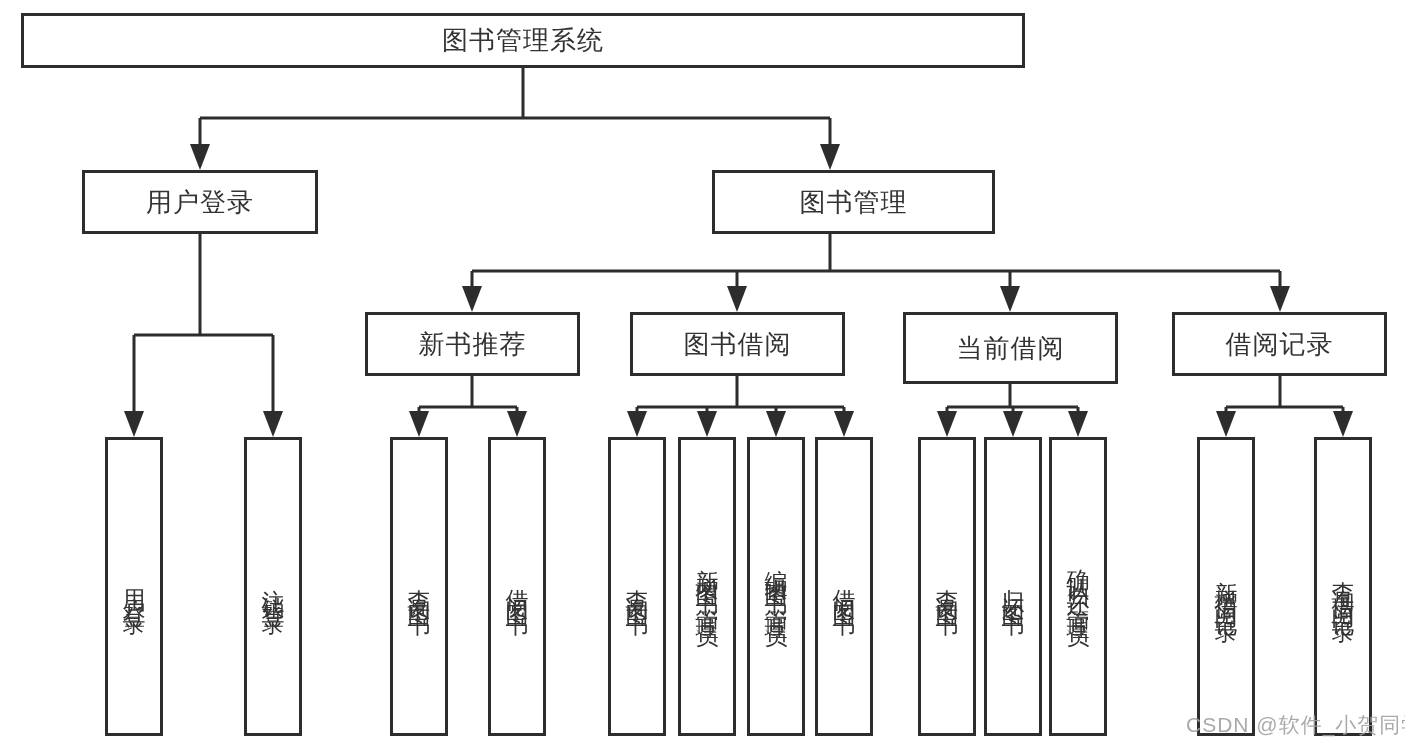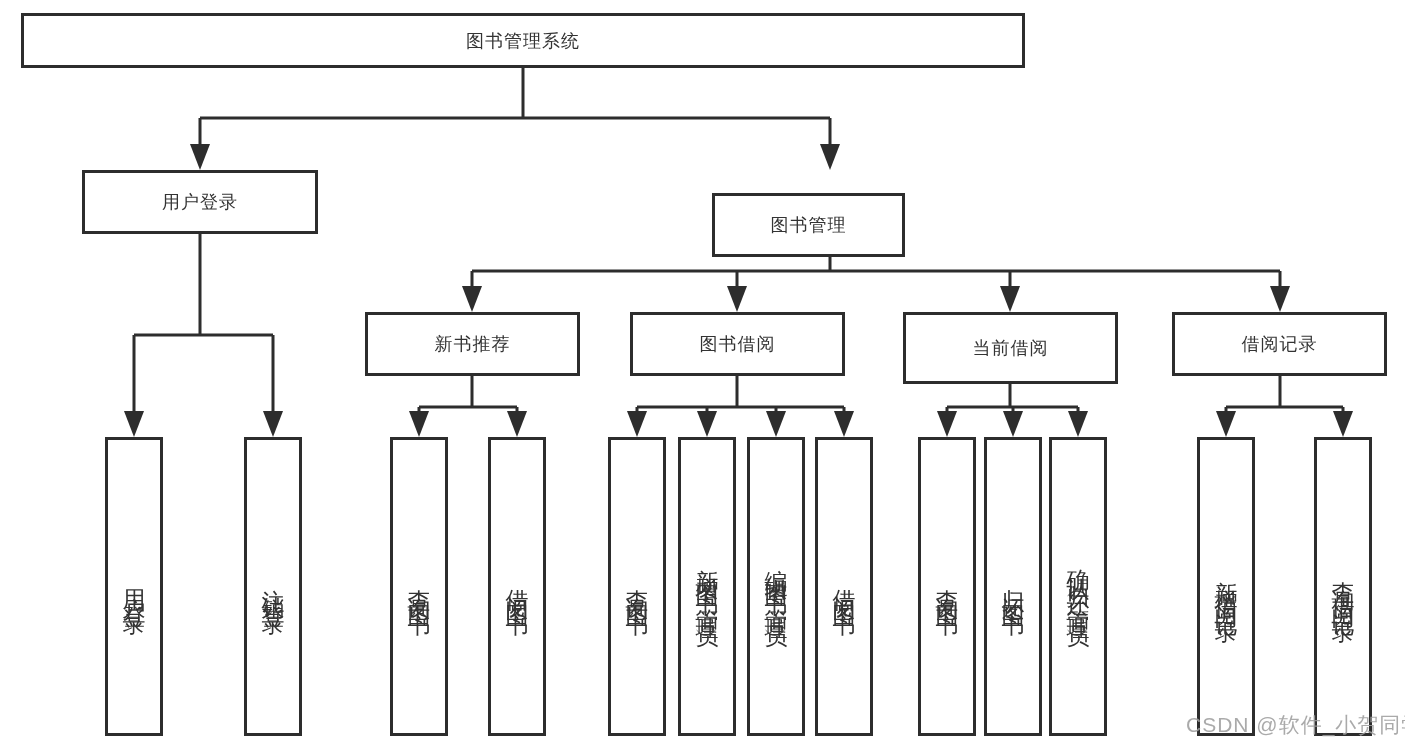--- a/index.html
+++ b/index.html
@@ -7,21 +7,21 @@
   .stage{position:relative;width:1405px;height:747px;background:#ffffff;overflow:hidden;}
   svg.wires{position:absolute;left:0;top:0;z-index:1;}
   path.ln{fill:none;stroke:#2d2d2d;stroke-width:3;}
   path.ah{fill:#2d2d2d;stroke:none;}
   .node{
     position:absolute;box-sizing:border-box;z-index:2;
     background:#ffffff;border:3px solid #2d2d2d;
     display:flex;align-items:center;justify-content:center;
     color:#333333;
   }
-  .hnode{font-size:18px;letter-spacing:1px;}
+  .hnode{font-size:26px;letter-spacing:1px;}
   .vnode{width:58px;height:299px;font-size:23px;}
   .vlbl{writing-mode:vertical-rl;text-orientation:mixed;letter-spacing:8px;line-height:1;}
   .watermark{
     position:absolute;left:1186px;top:711px;z-index:3;
     font-size:21px;color:rgba(158,158,158,0.88);
     letter-spacing:1px;white-space:nowrap;
   }
 </style>
 </head>
 <body>
@@ -61,21 +61,21 @@
     </g>
   </svg>
 
   <div class="node hnode" style="left:21px;top:13px;width:1004px;height:55px;">
     <span>图书管理系统</span>
   </div>
 
   <div class="node hnode" style="left:82px;top:170px;width:236px;height:64px;">
     <span>用户登录</span>
   </div>
-  <div class="node hnode" style="left:712px;top:170px;width:193px;height:64px;margin-top:23px;">
+  <div class="node hnode" style="left:712px;top:170px;width:283px;height:64px;">
     <span>图书管理</span>
   </div>
 
   <div class="node hnode" style="left:365px;top:312px;width:215px;height:64px;">
     <span>新书推荐</span>
   </div>
   <div class="node hnode" style="left:630px;top:312px;width:215px;height:64px;">
     <span>图书借阅</span>
   </div>
   <div class="node hnode" style="left:903px;top:312px;width:215px;height:72px;">

